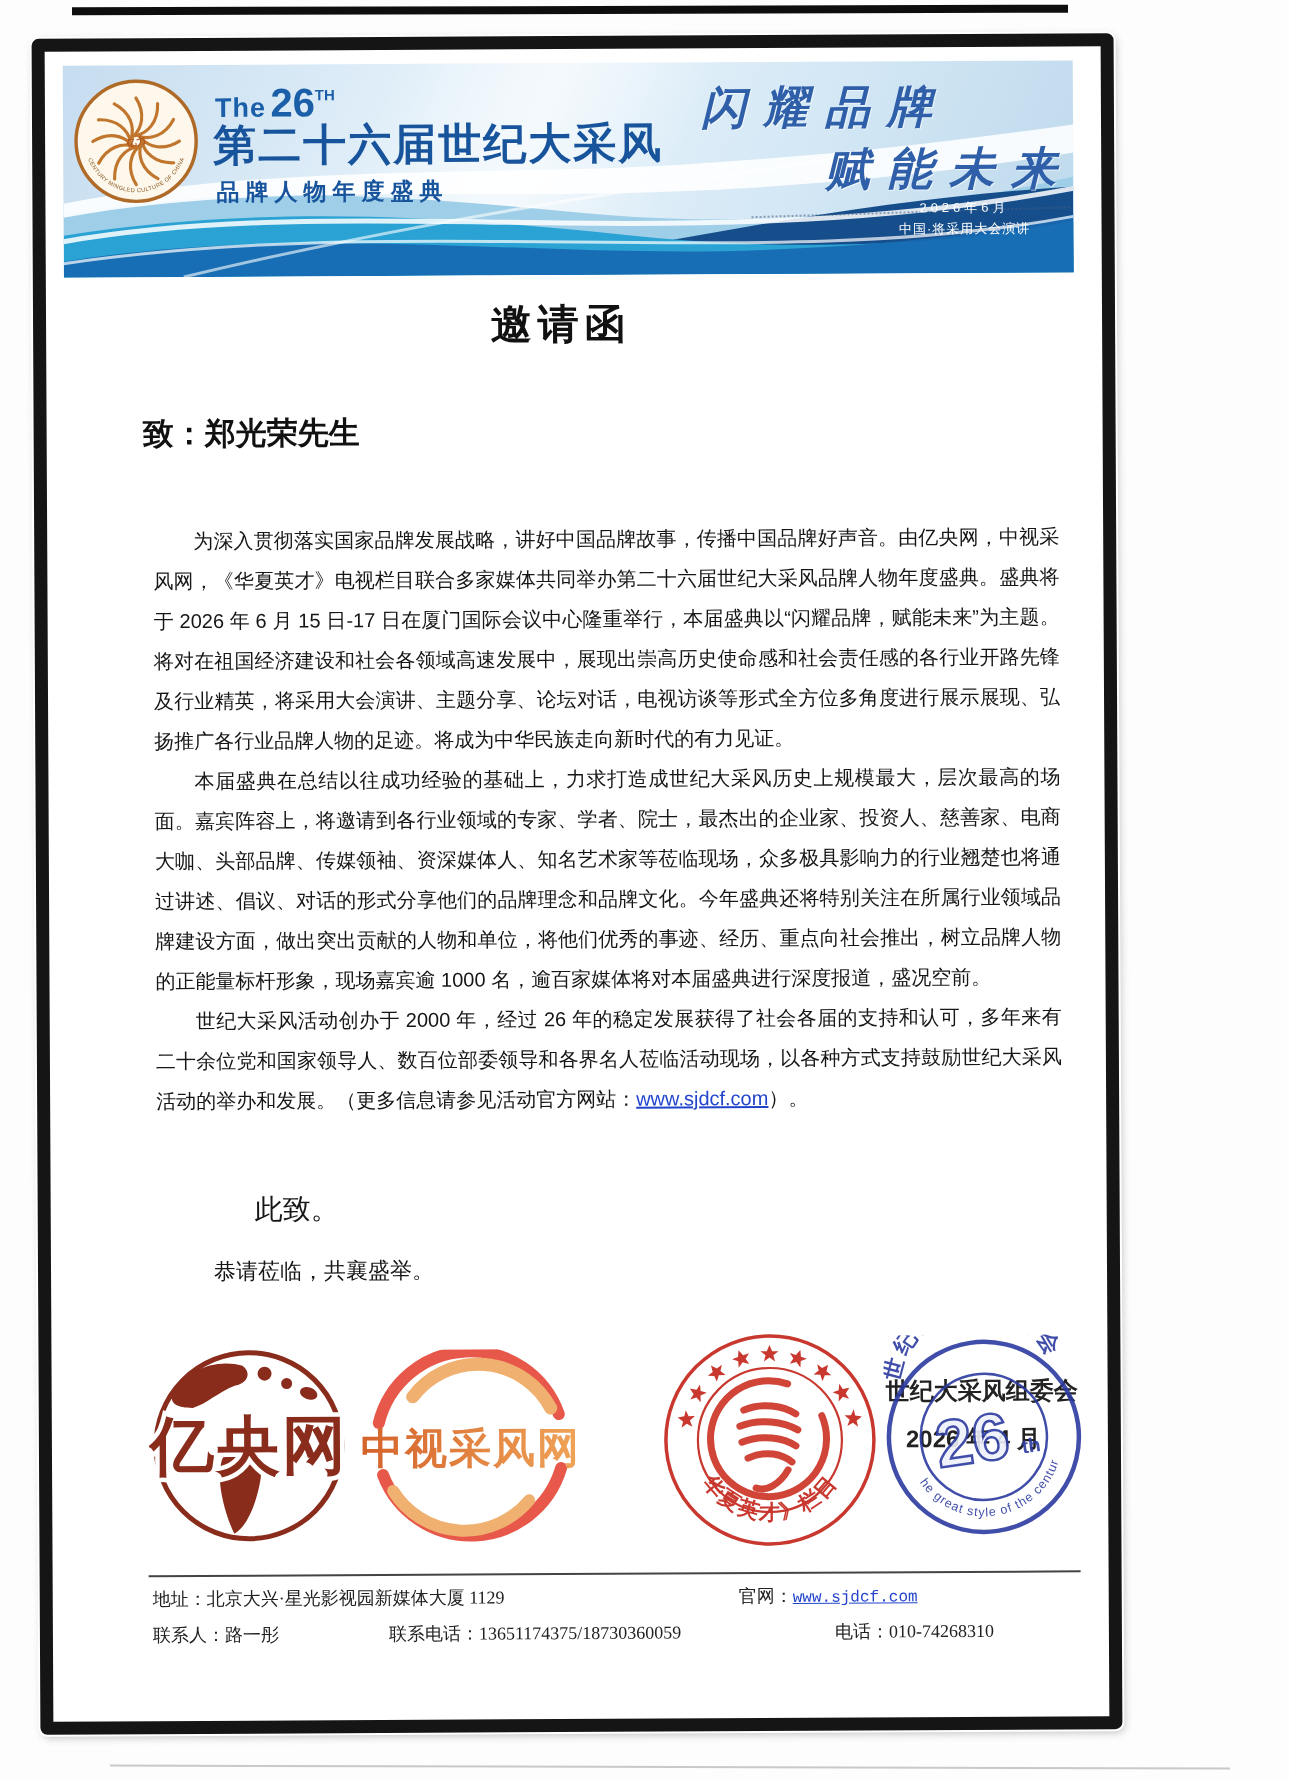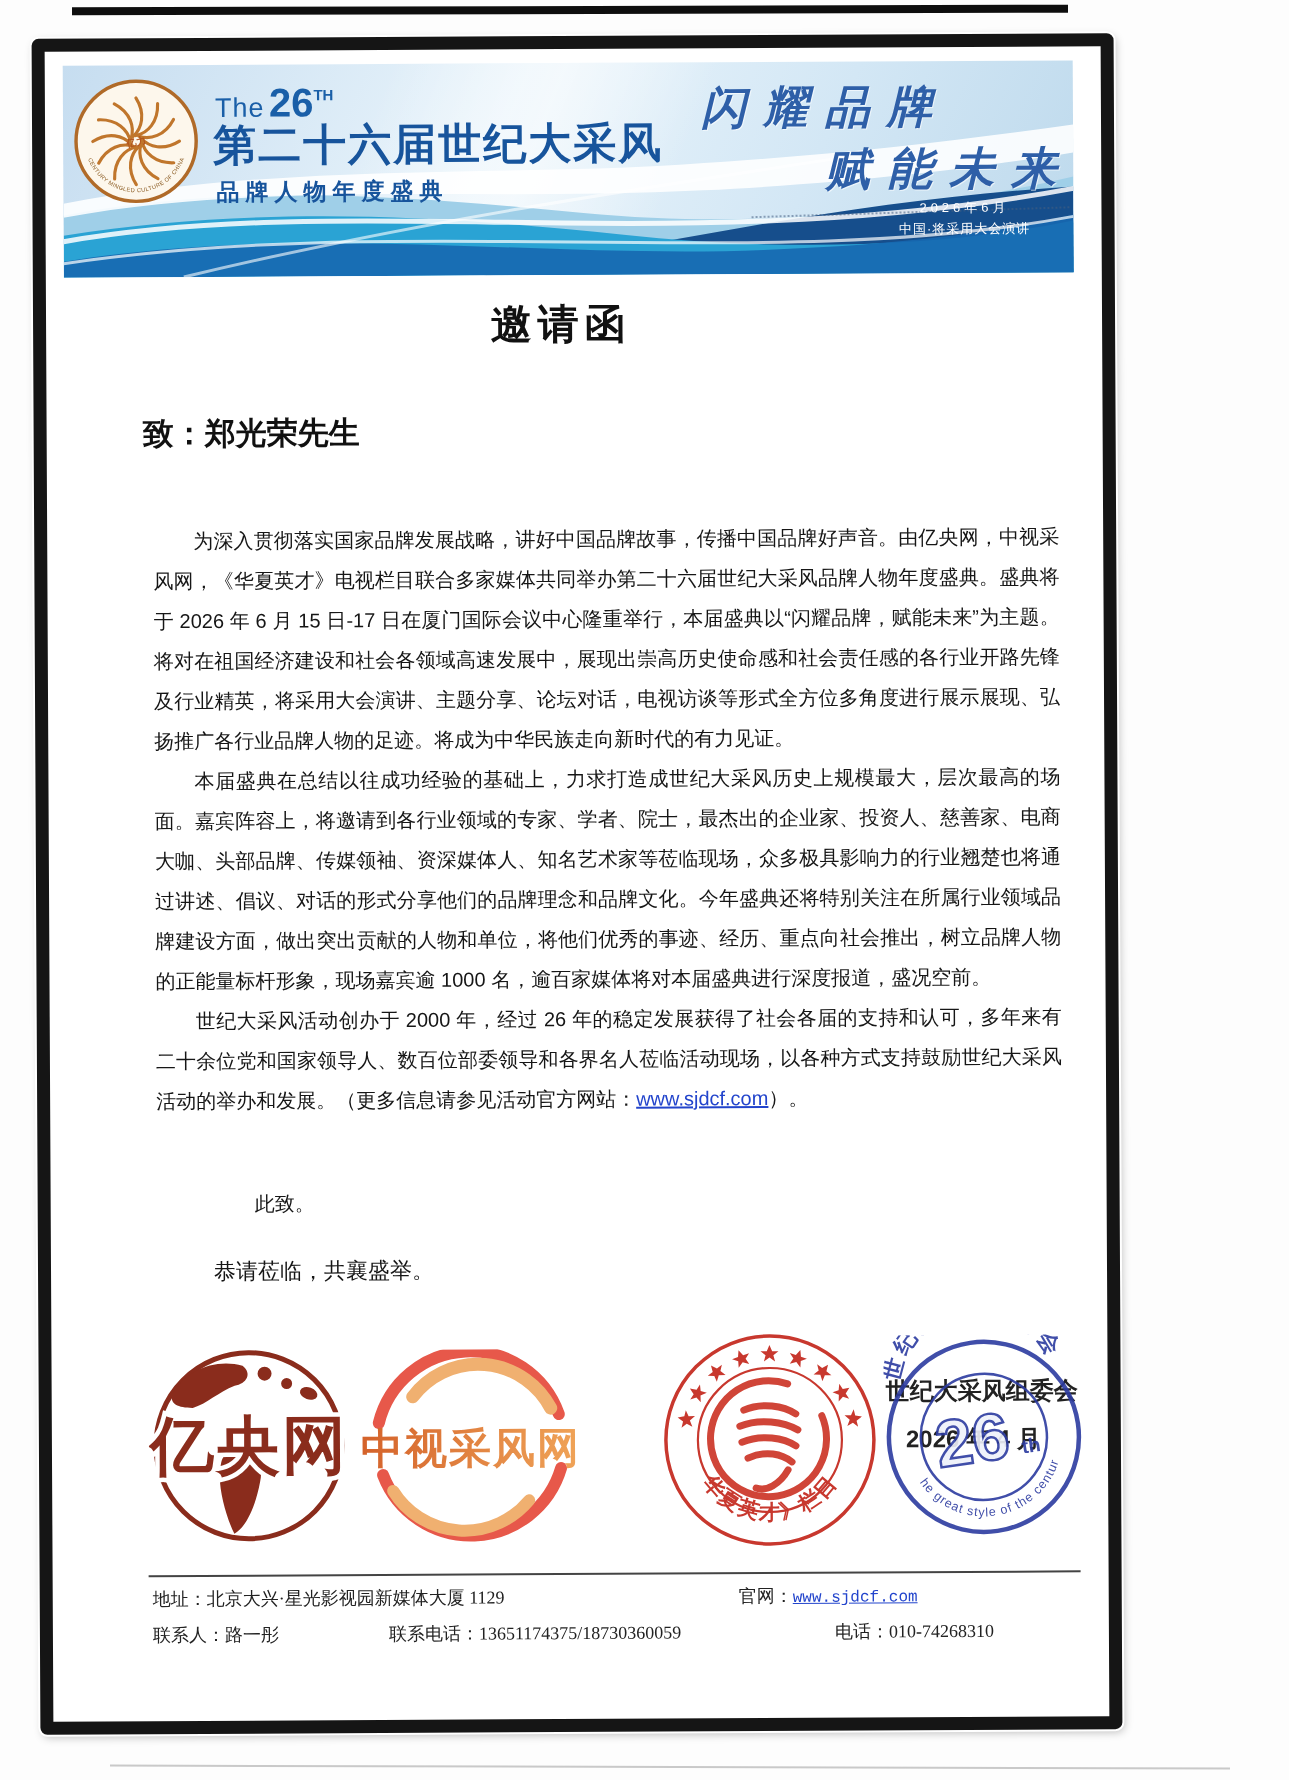--- a/index.html
+++ b/index.html
@@ -23,21 +23,21 @@
   
   .banner{
     position:absolute;left:18px;top:14px;right:2px;height:212px;overflow:hidden;
     background:
       linear-gradient(112deg,rgba(255,255,255,.0) 30%,rgba(255,255,255,.55) 46%,rgba(255,255,255,0) 60%),
       linear-gradient(115deg,#c6ddf0 0%,#e9f4fb 42%,#d3e7f5 72%,#bdd9ec 100%);
   }
   .banner svg.waves{position:absolute;left:0;bottom:0;width:100%;height:212px;display:block;}
   .banner .logo{position:absolute;left:8px;top:10px;width:130px;height:132px;}
   .ed-line{position:absolute;left:152px;top:16px;color:#1a5fa8;}
-  .ed-the{font-size:27px;font-weight:400;letter-spacing:1px;}
+  .ed-the{font-size:27px;font-weight:700;letter-spacing:1px;}
   .ed-num{font-size:40px;font-weight:800;}
   .ed-th{font-size:15px;font-weight:800;vertical-align:16px;}
   .banner-title{position:absolute;left:150px;top:52px;font-size:43px;font-weight:800;color:#17549c;letter-spacing:2px;}
   .banner-sub{position:absolute;left:153px;top:112px;font-size:23px;font-weight:800;color:#17549c;letter-spacing:6px;}
   .slogan1,.slogan2{
     position:absolute;font-family:"Liberation Serif","DejaVu Serif",serif;
     font-style:italic;font-weight:700;font-size:45px;color:#2e5fa8;letter-spacing:17px;
     text-shadow:1px 1px 0 rgba(255,255,255,.6);
   }
   .slogan1{left:638px;top:16px;}
@@ -48,21 +48,21 @@
   .event-when .d2{font-size:13px;letter-spacing:1px;margin-top:3px;}
 
   
   .doc-title{position:absolute;left:0;top:248px;width:100%;text-align:center;
     font-family:"Liberation Serif","DejaVu Serif",serif;font-size:41px;font-weight:800;letter-spacing:6px;color:#111;}
   .salutation{position:absolute;left:96px;top:362px;font-size:31px;font-weight:800;color:#111;}
   .body-text{position:absolute;left:106px;top:470px;width:906px;
     font-size:20px;line-height:40px;text-align:justify;color:#161616;}
   .body-text p{margin:0;text-indent:2em;}
   a.doc-link{color:#2244cc;text-decoration:underline;cursor:pointer;}
-  .closing-1{position:absolute;left:204px;top:1140px;font-size:20px;color:#161616;}
+  .closing-1{position:absolute;left:204px;top:1140px;font-size:28px;color:#161616;}
   .closing-2{position:absolute;left:163px;top:1206px;font-size:22px;color:#161616;}
 
   
   .logo-yiyang{position:absolute;left:97px;top:1278px;width:200px;height:234px;}
   .logo-zhongshi{position:absolute;left:300px;top:1300px;width:238px;height:194px;}
   .logo-huaxia{position:absolute;left:606px;top:1280px;width:224px;height:224px;}
   .stamp-wrap{position:absolute;left:832px;top:1288px;width:200px;height:210px;}
   .stamp-print{position:absolute;left:2px;top:40px;width:198px;color:#222;font-weight:700;z-index:1;}
   .stamp-print .l1{font-size:24px;letter-spacing:0px;white-space:nowrap;}
   .stamp-print .l2{font-size:24px;margin-top:16px;margin-left:20px;white-space:nowrap;}

